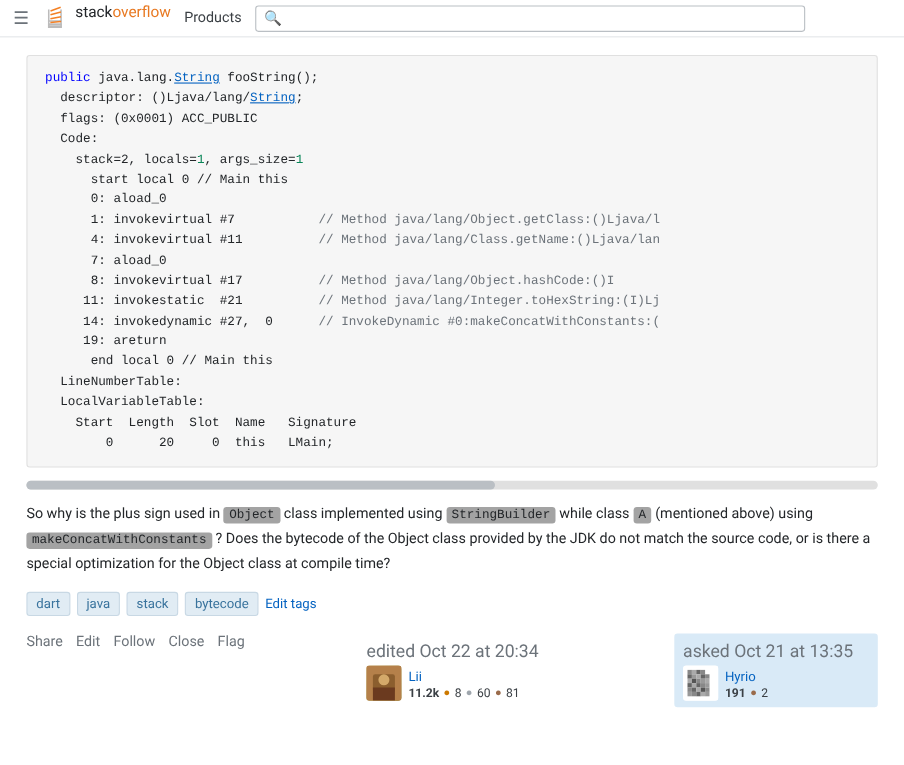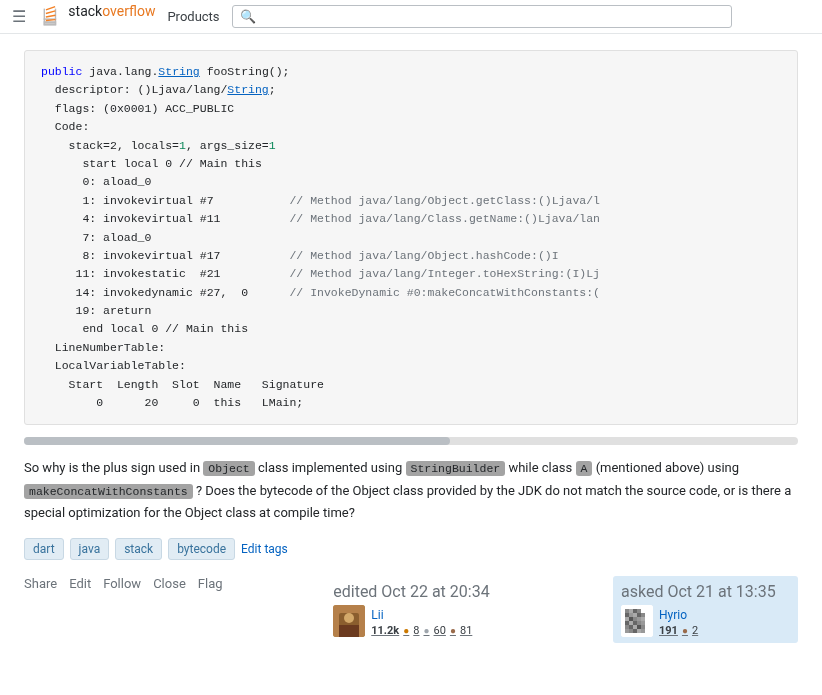--- a/index.html
+++ b/index.html
@@ -216,21 +216,21 @@
     .user-avatar {
       width: 32px;
       height: 32px;
       border-radius: 3px;
       background: #6c737a;
       flex-shrink: 0;
       overflow: hidden;
     }
     .user-details { display: flex; flex-direction: column; gap: 2px; }
     .user-name { color: #0563c1; font-size: 12px; cursor: pointer; }
-    .user-rep { font-size: 11px; color: #6c737a; display: flex; align-items: center; gap: 4px; text-decoration: underline; }
+    .user-rep { font-size: 11px; color: #6c737a; display: flex; align-items: center; gap: 4px; }
     .rep-num { font-weight: bold; color: #3b4045; }
     .badge-gold { color: #cc7900; font-size: 10px; }
     .badge-silver { color: #9fa6ad; font-size: 10px; }
     .badge-bronze { color: #9a6b4b; font-size: 10px; }
     .badge-count { font-size: 11px; color: #3b4045; }
 
     
     .avatar-lii {
       background: linear-gradient(135deg, #c8a96e 0%, #8b6914 100%);
       display: flex; align-items: center; justify-content: center;

